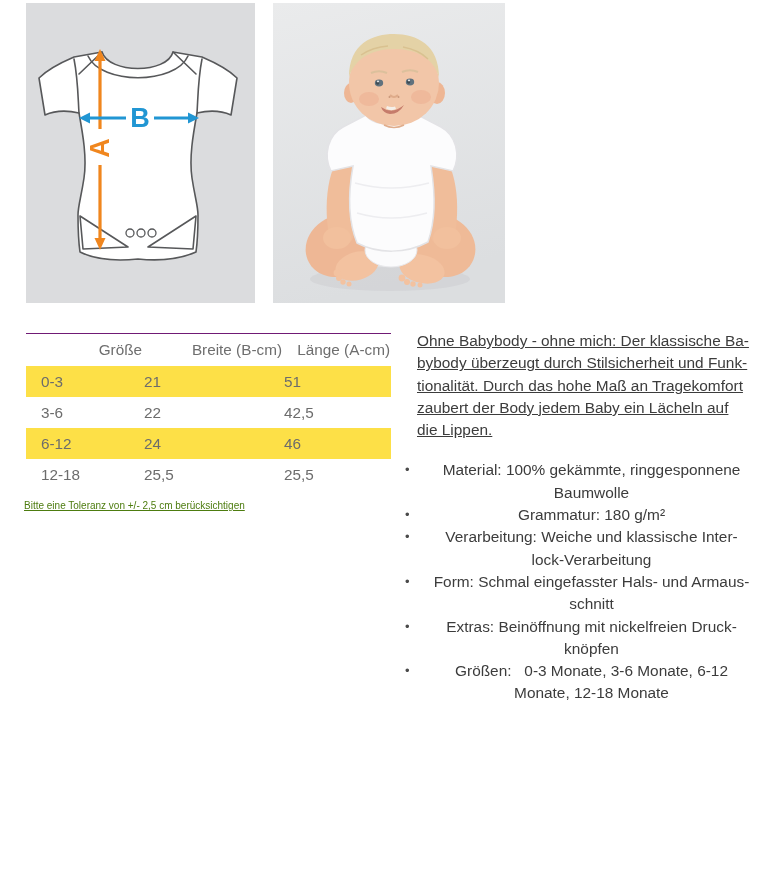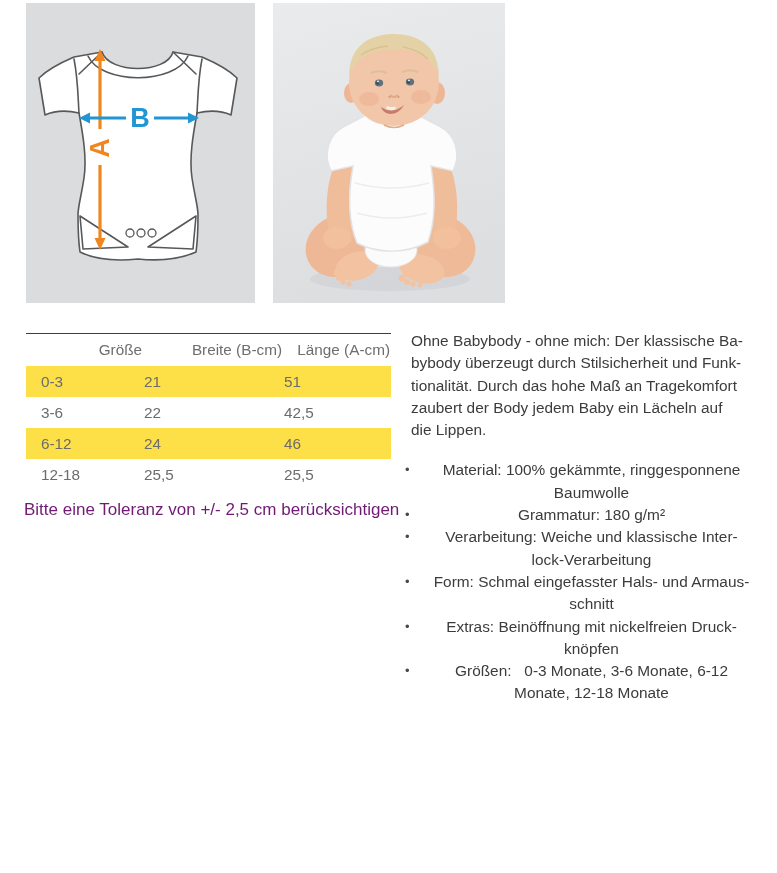--- a/index.html
+++ b/index.html
@@ -29,29 +29,29 @@
     height:30px;font-weight:400;text-align:right;color:#6e6e6e;
     border-top:1px solid #701a75;
   }
   .size-table td{height:29px;}
   .size-table .striped{background:#fde047;}
   .size-table th:first-child,.size-table td:first-child{padding-left:15px;}
 
   
   .tolerance{
     position:absolute;left:24px;top:500px;
-    font-size:17px;color:#701a75;
+    font-size:10px;color:#4d7c0f;text-decoration:underline;
   }
 
   
   .description{
     position:absolute;left:403px;top:330px;width:358px;
     font-size:15.4px;line-height:22.3px;color:#3c3c3c;
   }
-  .description .intro{margin:0 0 18px 8px;white-space:pre-line;}
+  .description .intro{margin:0 0 18px 14px;white-space:pre-line;text-decoration:underline;}
   .description ul{margin:0;padding:0;list-style:none;}
   .description li{display:flex;}
   .b-dot{width:17px;flex:none;font-size:13px;line-height:22.3px;color:#4a4a4a;padding-left:2px;}
   .b-text{flex:1;white-space:pre-line;text-align:center;}
 </style>
 </head>
 <body>
 
 <div class="diagram-panel">
   <svg viewBox="0 0 229 300">

